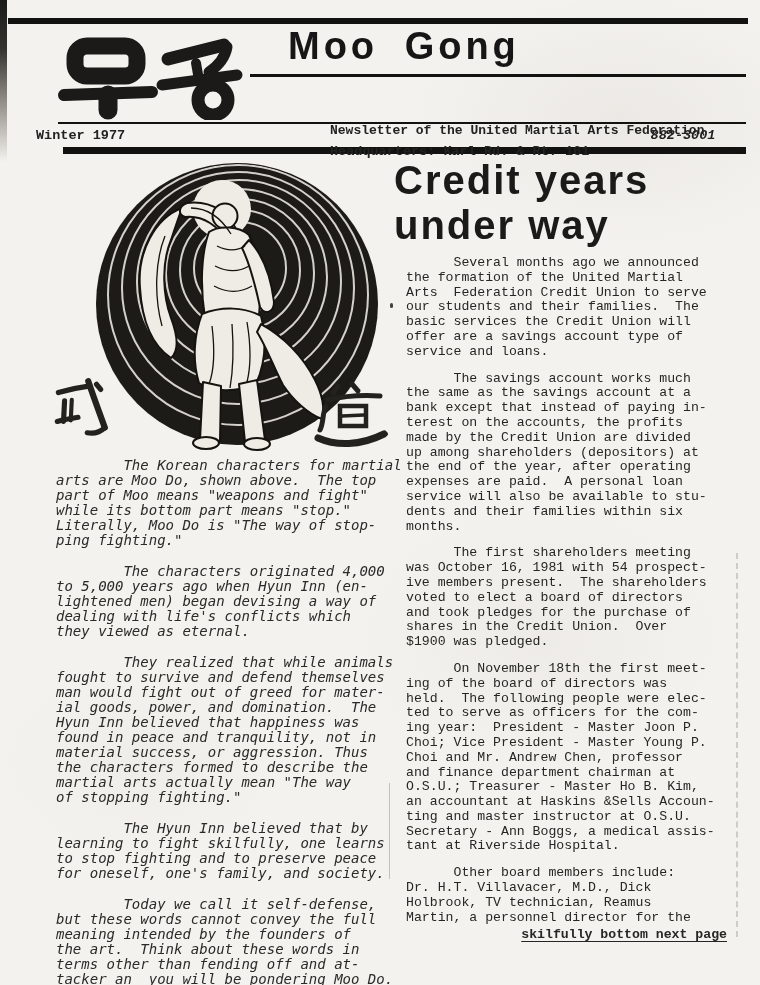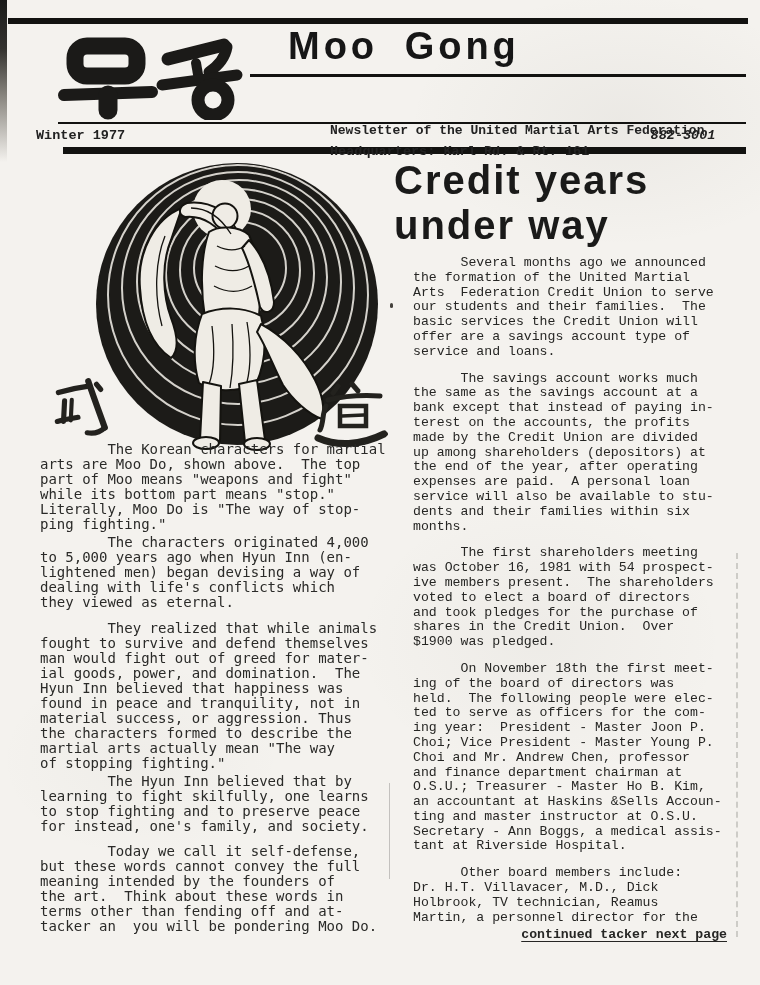--- a/index.html
+++ b/index.html
@@ -32,23 +32,23 @@
   }
   .masthead-sub{left:330px;top:83px;font-size:13px;font-weight:bold;line-height:16px;color:#222;margin-top:40px;}
   .issue-row{left:36px;top:128px;width:700px;font-size:13.5px;font-weight:bold;display:flex;color:#222;}
   .issue-date{width:294px;}
   .issue-hq{width:300px;margin-top:16px;}
   .issue-phone{text-align:center;flex:1;font-style:italic;}
 
   
   .headline{left:394px;top:158px;font-size:40px;font-weight:bold;line-height:45px;letter-spacing:2px;color:#1a1a19;}
   .col-right{left:397px;top:256px;width:330px;font-size:13.2px;line-height:14.8px;color:#262624;}
-  .col-right .para{margin:0 0 12px 16px;}
+  .col-right .para{margin:0 0 12px 9px;}
   .col-left{left:40px;top:442px;width:346px;font-size:14px;line-height:15px;color:#2a2a28;}
-  .col-left .para{margin:0;}
+  .col-left .para{margin:16px;font-style:italic;}
   .gap-sm{margin-bottom:3px !important;}
   .gap-md{margin-bottom:10px !important;}
   .gap-lg{margin-bottom:11px !important;}
   .continued{
     margin-top:2px;text-align:right;font-size:13.2px;font-weight:bold;
     text-decoration:underline;text-underline-offset:3px;color:#262624;
   }
 
   
   .edge-strip{left:0;top:0;width:7px;height:162px;
@@ -207,21 +207,21 @@
 and finance department chairman at
 O.S.U.; Treasurer - Master Ho B. Kim,
 an accountant at Haskins &amp;Sells Accoun-
 ting and master instructor at O.S.U.
 Secretary - Ann Boggs, a medical assis-
 tant at Riverside Hospital.</div>
     <div class="para pre gap-sm">      Other board members include:
 Dr. H.T. Villavacer, M.D., Dick
 Holbrook, TV technician, Reamus
 Martin, a personnel director for the</div>
-    <div class="continued">continued tacker next page</div>
+    <div class="continued">skilfully bottom next page</div>
   </div>
 
   <div class="abs tw col-left">
     <div class="para pre gap-sm">        The Korean characters for martial
 arts are Moo Do, shown above.  The top
 part of Moo means "weapons and fight"
 while its bottom part means "stop."
 Literally, Moo Do is "The way of stop-
 ping fighting."</div>
     <div class="para pre gap-lg">        The characters originated 4,000
@@ -235,21 +235,21 @@
 ial goods, power, and domination.  The
 Hyun Inn believed that happiness was
 found in peace and tranquility, not in
 material success, or aggression. Thus
 the characters formed to describe the
 martial arts actually mean "The way
 of stopping fighting."</div>
     <div class="para pre gap-md">        The Hyun Inn believed that by
 learning to fight skilfully, one learns
 to stop fighting and to preserve peace
-for instead, one's family, and society.</div>
+for oneself, one's family, and society.</div>
     <div class="para pre">        Today we call it self-defense,
 but these words cannot convey the full
 meaning intended by the founders of
 the art.  Think about these words in
 terms other than fending off and at-
 tacker an  you will be pondering Moo Do.</div>
   </div>
 
 </div>
 

